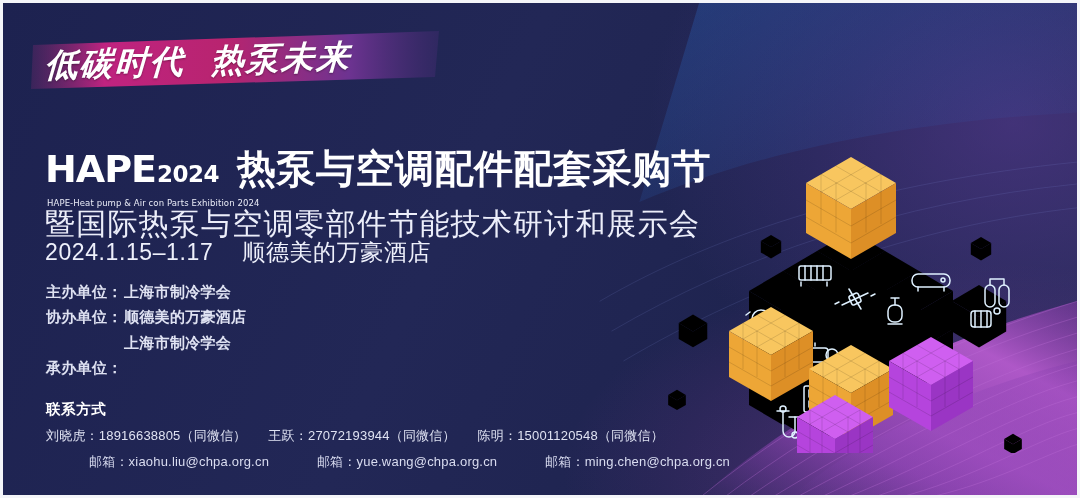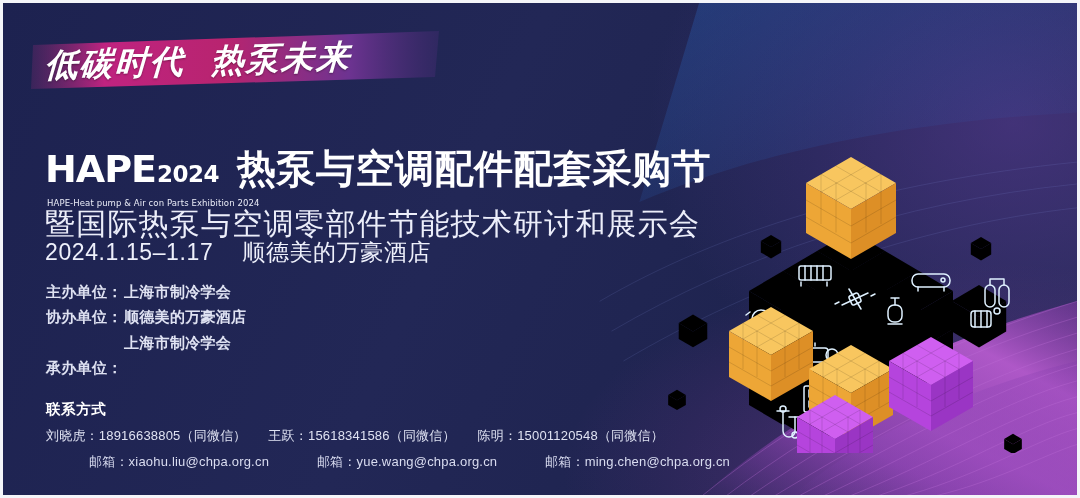--- a/index.html
+++ b/index.html
@@ -190,21 +190,21 @@
     </div>
     <div class="org-row">
       <span class="org-label">承办单位：</span>
     </div>
   </div>
 
   <div class="contact-title">联系方式</div>
 
   <div class="contact-people">
     <span class="person"><span>刘晓虎：</span><span>18916638805</span><span>（同微信）</span></span>
-    <span class="person"><span>王跃：</span><span>15618341586</span><span>（同微信）</span></span>
+    <span class="person"><span>王跃：</span><span>27072193944</span><span>（同微信）</span></span>
     <span class="person"><span>陈明：</span><span>15001120548</span><span>（同微信）</span></span>
   </div>
 
   <div class="contact-mails">
     <span class="mail"><span>邮箱：</span><span>xiaohu.liu@chpa.org.cn</span></span>
     <span class="mail"><span>邮箱：</span><span>yue.wang@chpa.org.cn</span></span>
     <span class="mail"><span>邮箱：</span><span>ming.chen@chpa.org.cn</span></span>
   </div>
 
   <svg class="cubes" viewBox="0 0 400 330">

